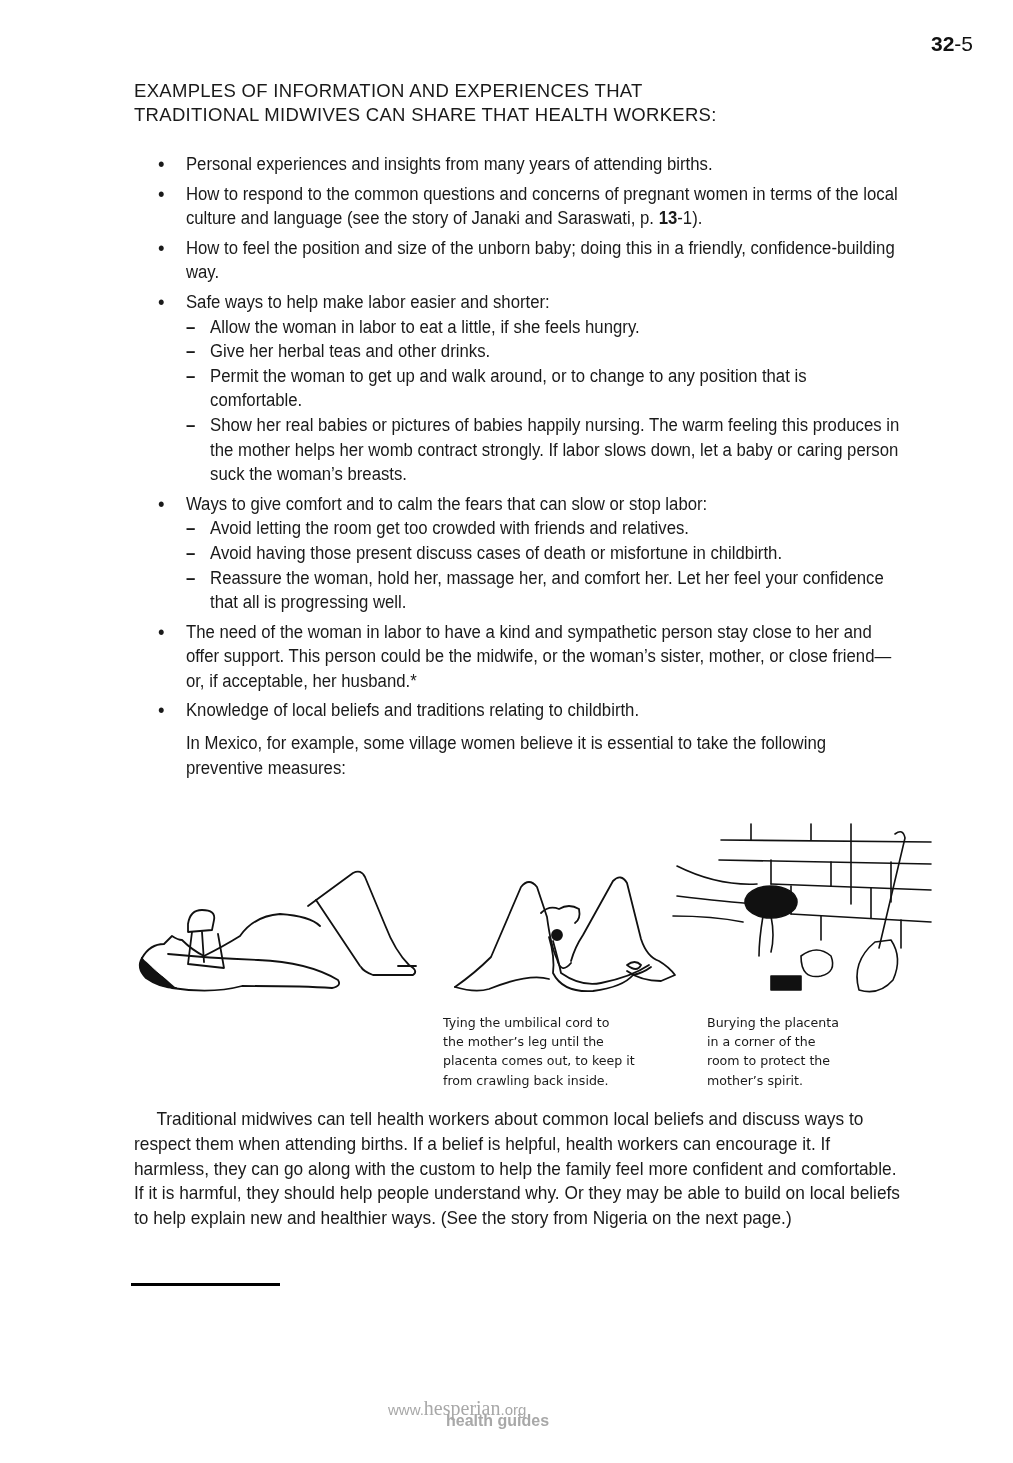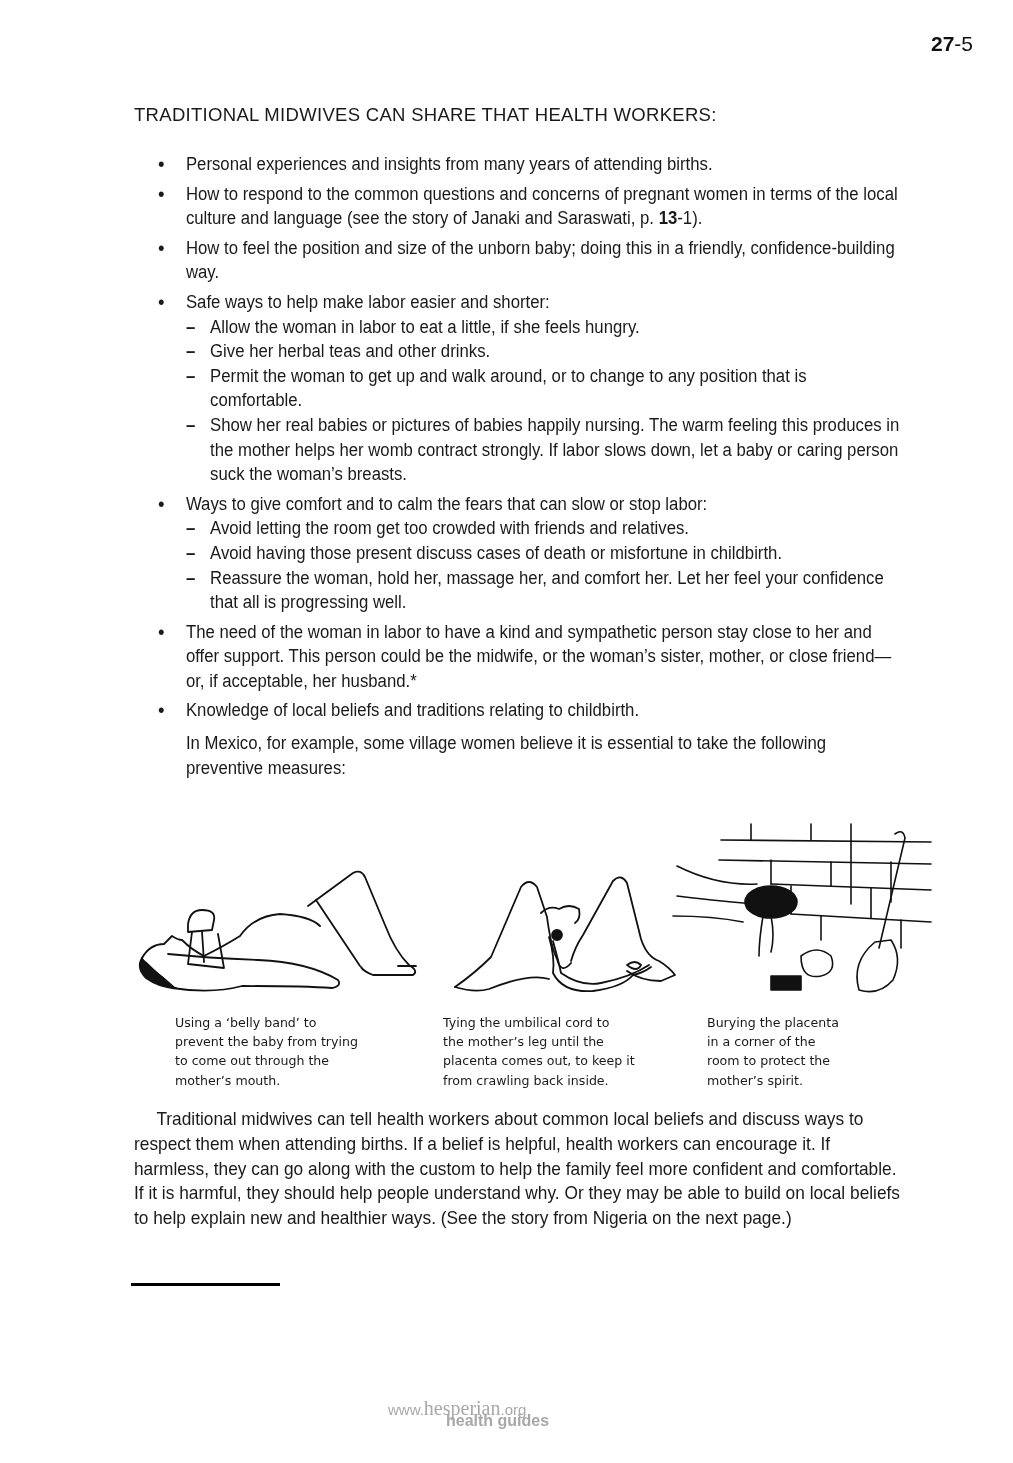--- a/index.html
+++ b/index.html
@@ -65,24 +65,24 @@
     position: absolute; left: 388px; top: 1398px; width: 240px; text-align: left;
     color: #a8a8a8;
   }
   .wm-line1 { font-family: "Liberation Sans", sans-serif; font-size: 15px; line-height: 20px; }
   .wm-line1 .big { font-family: Liberation Serif, serif; font-size: 20px; }
   .wm-line2 { font-family: "Liberation Sans", sans-serif; font-size: 16px; margin-left: 58px; margin-top: -8px; font-weight: bold; }
 </style>
 </head>
 <body>
 
-<div class="page-number"><b>27</b><span>-5</span></div>
+<div class="page-number"><b>32</b><span>-5</span></div>
 
 <h1 class="heading">
-  <br>
+  <span>EXAMPLES OF INFORMATION AND EXPERIENCES THAT</span><br>
   <span>TRADITIONAL MIDWIVES CAN SHARE THAT HEALTH WORKERS:</span>
 </h1>
 
 <ul class="bullets">
   <li><span>Personal experiences and insights from many years of attending births.</span></li>
   <li><span>How to respond to the common questions and concerns of pregnant women in terms of the local culture and language (see the story of Janaki and Saraswati, p. </span><b>13</b><span>-1).</span></li>
   <li><span>How to feel the position and size of the unborn baby; doing this in a friendly, confidence-building way.</span></li>
   <li>
     <span>Safe ways to help make labor easier and shorter:</span>
     <ul class="subs">
@@ -161,24 +161,20 @@
         <path d="M100 100 q4 20 0 36"></path>
       <path d="M224 18 q8 -6 10 4 l-26 110"></path>
       <path d="M204 126 q-24 20 -16 48 q20 6 34 -10 q10 -22 -2 -40 z"></path>
       <path d="M130 140 q16 -12 30 0 q6 16 -10 20 q-20 4 -20 -20 z"></path>
       <rect x="100" y="160" width="30" height="14" fill="#111"></rect>
     </svg>
   </div>
 </div>
 
 <div class="captions">
-  <div class="caption" style="left:175px;">Using a ‘belly band’ to
-prevent the baby from trying
-to come out through the
-mother’s mouth.</div>
   <div class="caption" style="left:443px;">Tying the umbilical cord to
 the mother’s leg until the
 placenta comes out, to keep it
 from crawling back inside.</div>
   <div class="caption" style="left:707px;">Burying the placenta
 in a corner of the
 room to protect the
 mother’s spirit.</div>
 </div>
 

